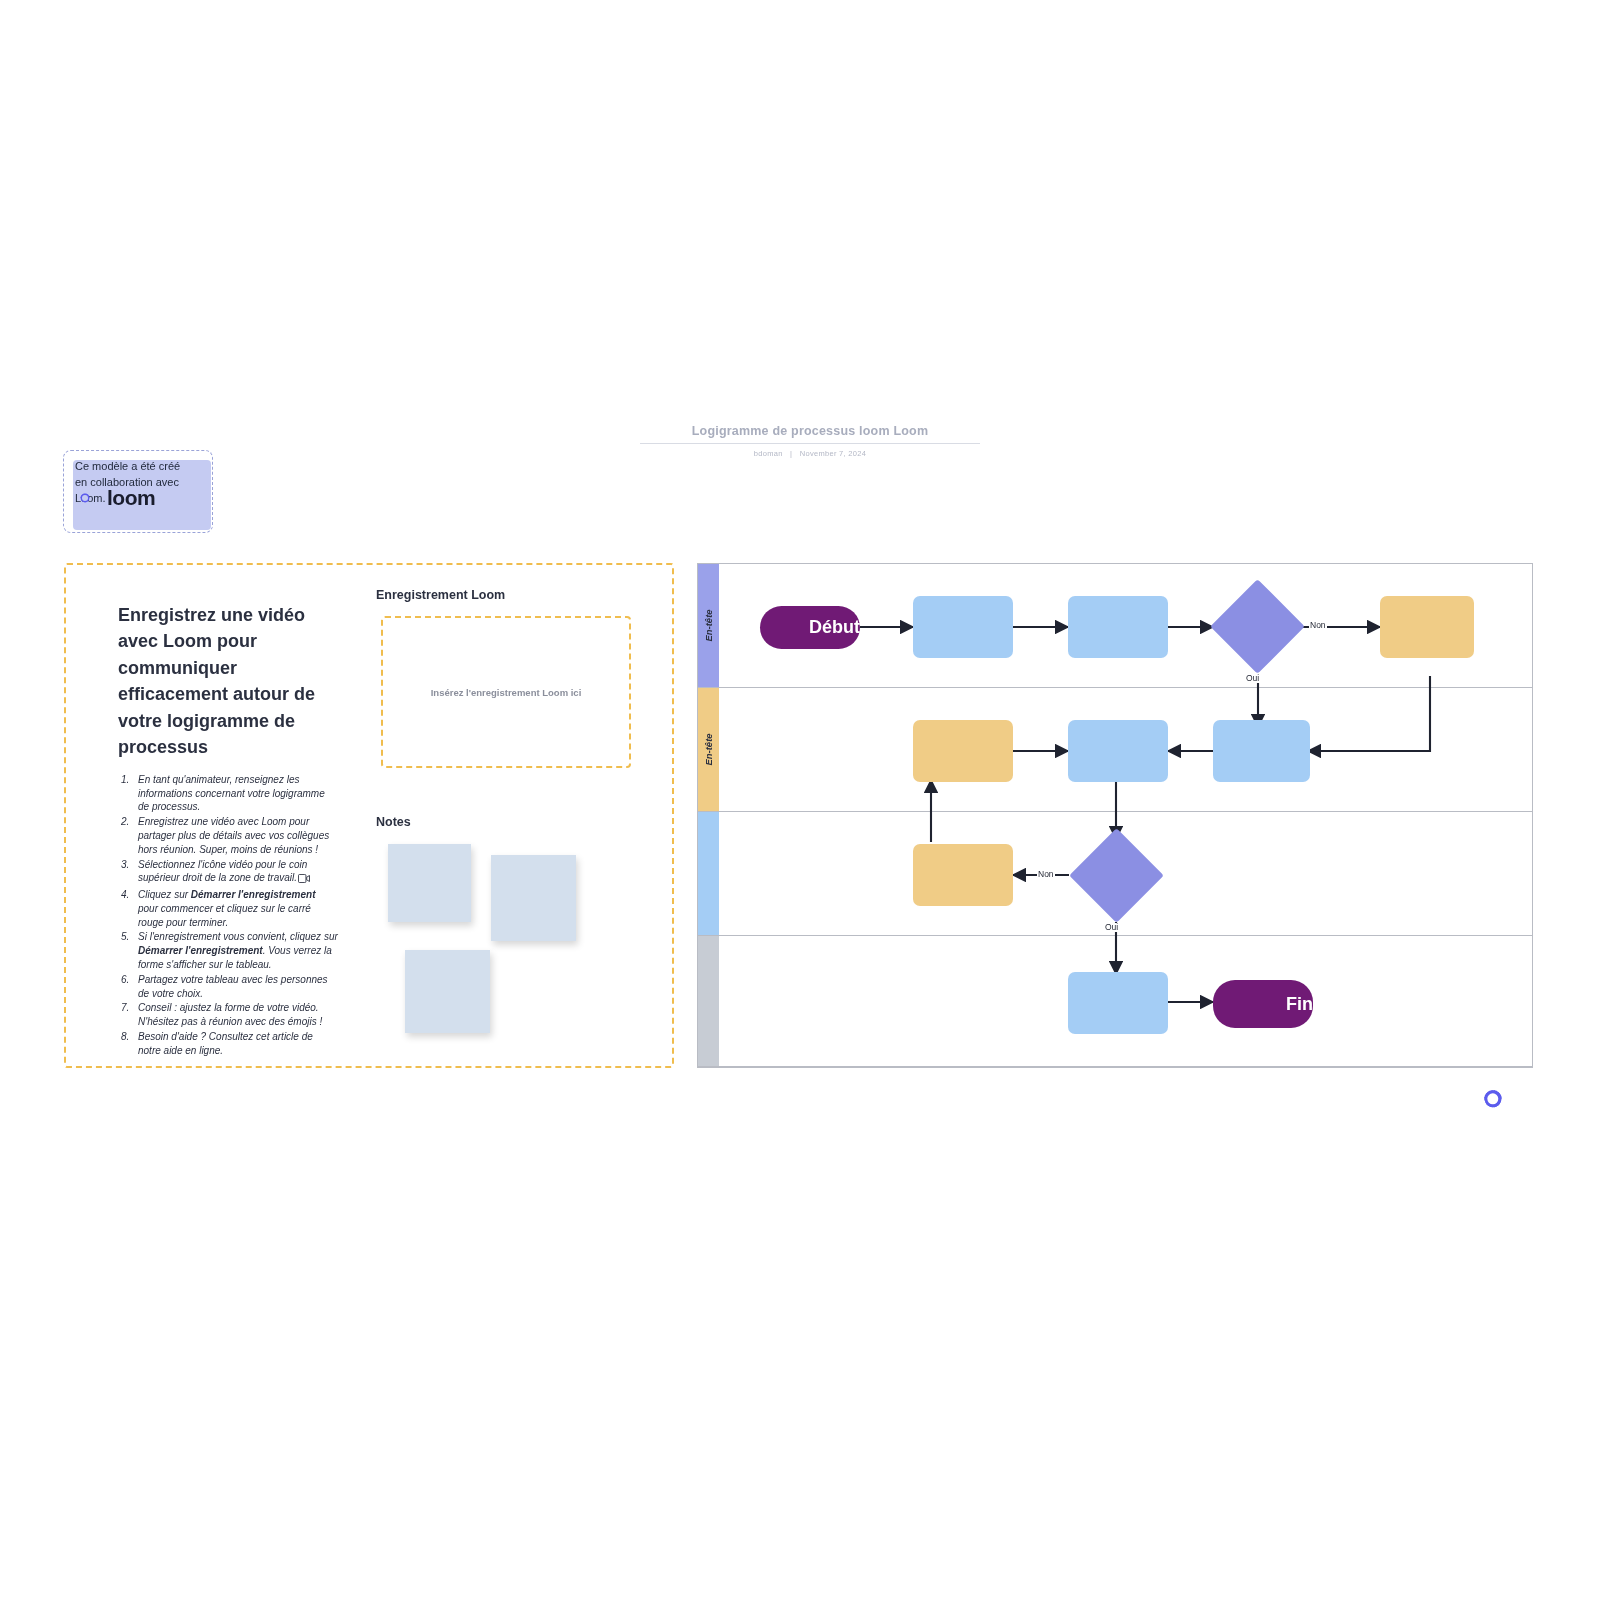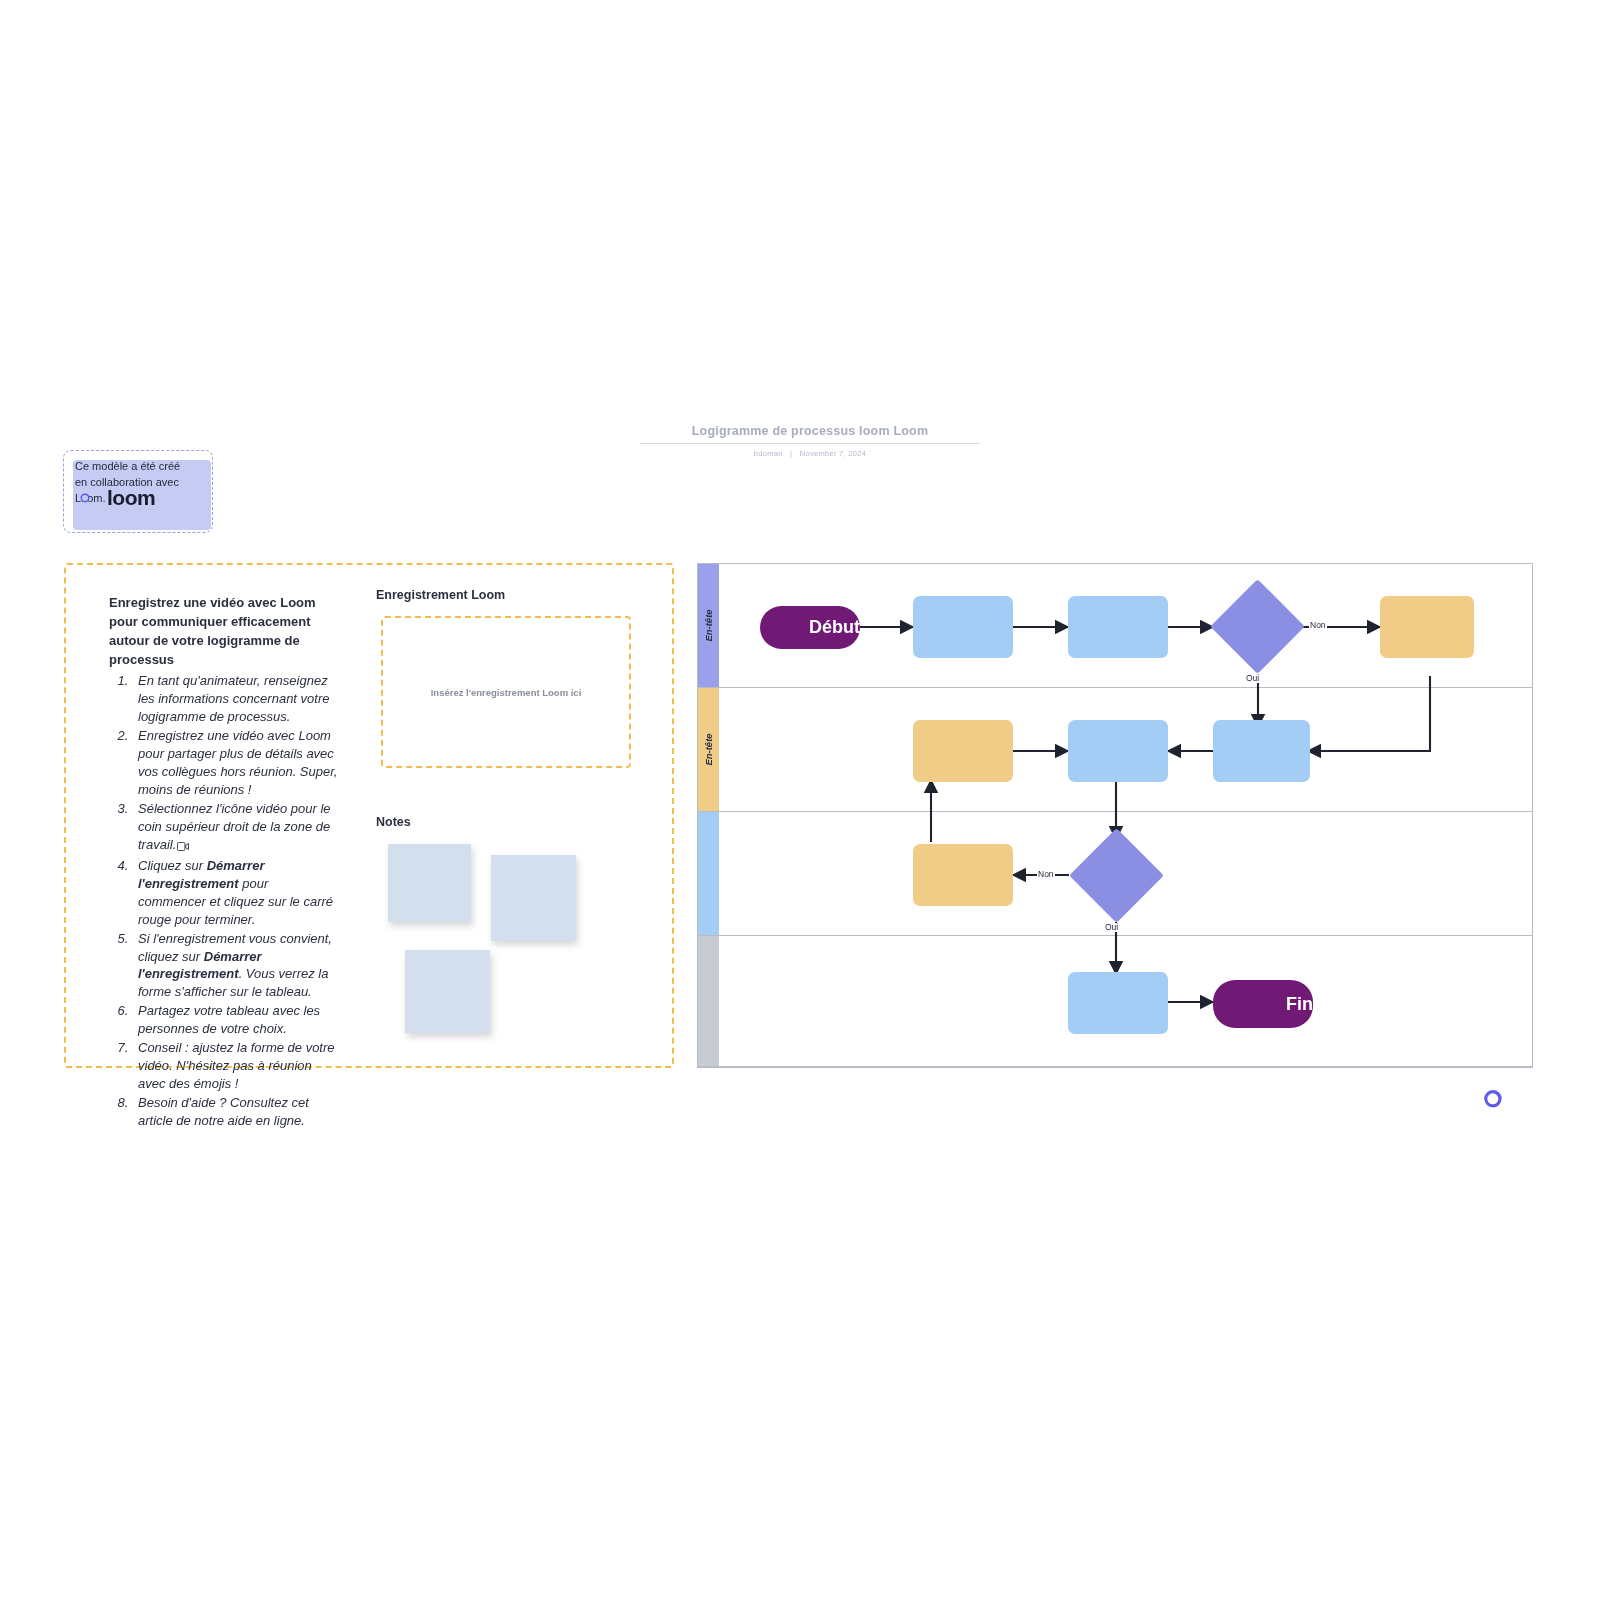--- a/index.html
+++ b/index.html
@@ -56,25 +56,25 @@
 
   
   #instruction-frame{
     position:absolute;left:64px;top:563px;width:610px;height:505px;
     border:2px dashed #f0bd4e;border-radius:3px;box-sizing:border-box;
   }
 
   
   #instructions{position:absolute;left:106px;top:590px;width:232px;}
   #instructions h2{
-    margin:3px;font-size:13px;line-height:1.47;font-weight:bold;color:#2b3040;
+    margin:12px;font-size:18px;line-height:1.47;font-weight:bold;color:#2b3040;
   }
   #instructions ol{
     margin:0 0 0 0;padding-left:26px;font-style:italic;
-    font-size:13px;line-height:1.38;color:#2b3040;
+    font-size:10px;line-height:1.38;color:#2b3040;
   }
   #instructions ol li{margin-bottom:1px;padding-left:6px;}
   #instructions ol li b{font-style:italic;font-weight:bold;}
   .cam-icon{display:inline-block;vertical-align:-2px;margin-left:1px;}
 
   
   #loom-section-title{
     position:absolute;left:376px;top:588px;font-size:12.5px;font-weight:bold;color:#2b3040;
   }
   #loom-drop{

